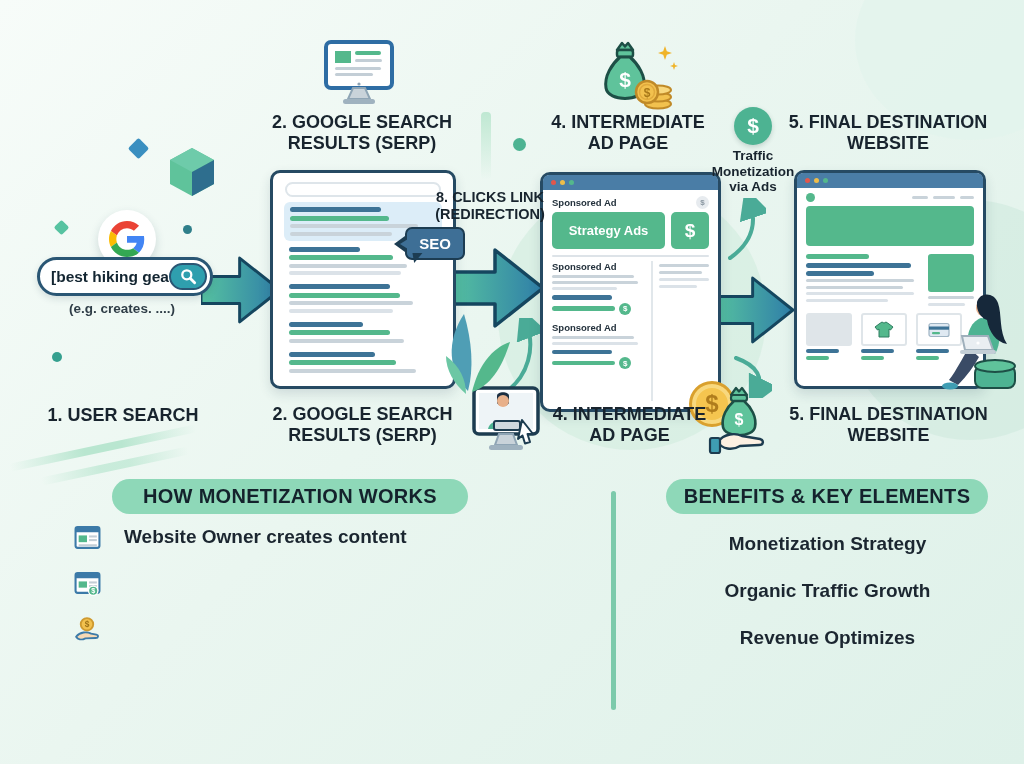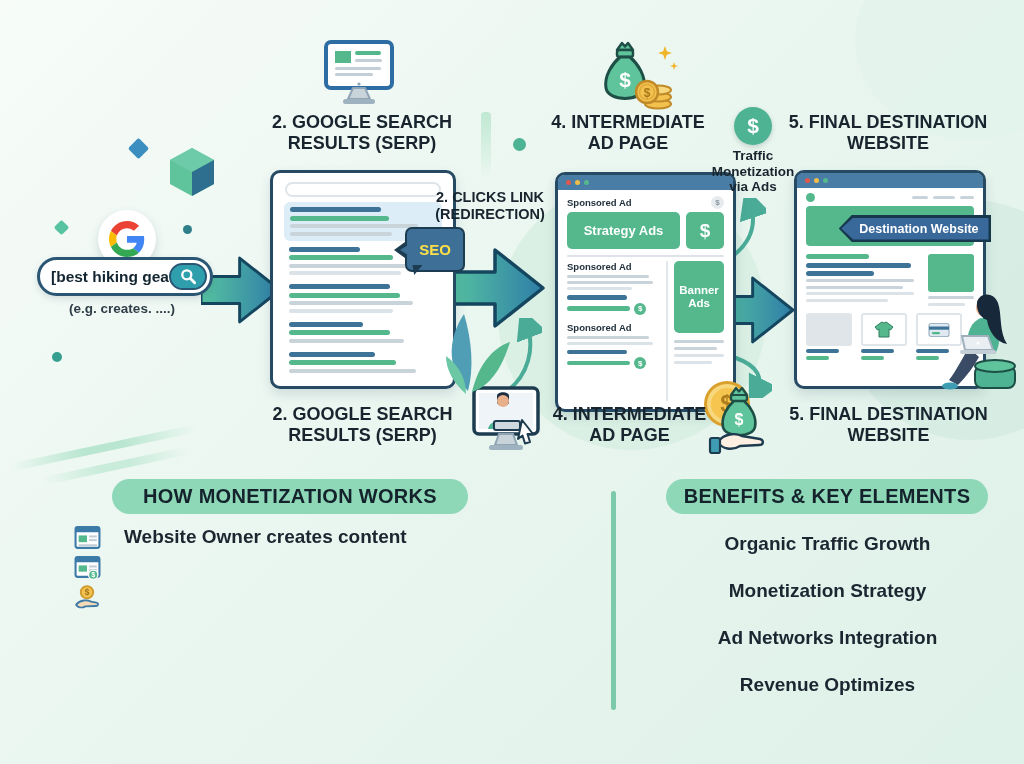--- a/index.html
+++ b/index.html
@@ -41,22 +41,22 @@
   .ln-blue { background:#3d7396; } .ln-green { background:#54b88c; }
   .ln-gray { background:#c9d3da; } .ln-lgray { background:#dbe2e8; }
 
   
   .serp-inner { position:absolute; inset:5px; display:flex; flex-direction:column; gap:3px; padding:3px 2px; }
   .serp-searchbar { height:15px; border:2px solid #dee5ea; border-radius:9px; background:#fff; margin:1px 5px 2px; }
   .serp-result { padding:3px 9px; display:flex; flex-direction:column; gap:3.5px; }
   .serp-result.hl { background:#dcedf8; border-radius:6px; margin:0 4px; padding:5px 6px; }
   .serp-result .ln { height:4px; } .serp-result .ln.c { height:5px; }
 
-  .seo-badge { position:absolute; right:-12px; top:54px; background:#3e6f96; color:#fde047; font-weight:bold;
-    font-size:15px; padding:12px 12px; border-radius:7px; border:2.5px solid #1c3c52; z-index:6; }
+  .seo-badge { position:absolute; right:-12px; top:54px; background:#3e6f96; color:#ffffff; font-weight:bold;
+    font-size:15px; padding:6px 12px; border-radius:7px; border:2.5px solid #1c3c52; z-index:6; }
   .seo-badge::before { content:""; position:absolute; left:-13px; top:50%; transform:translateY(-50%);
     border:8px solid transparent; border-right:11px solid #1c3c52; border-left:none; }
   .seo-badge .pt { position:absolute; left:-7px; top:50%; transform:translateY(-50%); width:0; height:0;
     border:5.5px solid transparent; border-right:8px solid #3e6f96; border-left:none; }
   .seo-badge::after { content:""; position:absolute; left:3px; bottom:-10px; width:0; height:0;
     border:5px solid transparent; border-top:10px solid #1c3c52; transform:skewX(-18deg); }
 
   
   .ad-body { position:absolute; top:15px; left:0; right:0; bottom:0; padding:6px 9px 8px; display:flex; flex-direction:column; }
   .ad-row1 { display:flex; justify-content:space-between; align-items:center; }
@@ -112,21 +112,21 @@
   .prod-box.fill { background:#dfe5e9; }
   .prod-box.outl { border:2px solid #dfe5e9; background:#fff; }
   .prod .ln { height:4px; margin-top:3px; }
 
   
   .pill { position:absolute; background:#8ed8b8; border-radius:18px; height:35px; display:flex;
     align-items:center; justify-content:center; font-weight:bold; font-size:20px; letter-spacing:.3px;
     color:#14222c; z-index:2; }
   .pill-left { left:112px; top:479px; width:356px; }
   .pill-right { left:666px; top:479px; width:322px; }
-  .how-list { position:absolute; left:74px; top:524px; width:530px; display:flex; flex-direction:column; gap:4px; z-index:2; }
+  .how-list { position:absolute; left:74px; top:524px; width:530px; display:flex; flex-direction:column; gap:20px; z-index:2; }
   .how-item { display:flex; align-items:center; gap:23px; height:26px; }
   .how-icon { width:27px; height:27px; flex:none; display:flex; align-items:center; justify-content:center; }
   .how-text { font-size:19px; font-weight:bold; color:#1b2630; }
   .v-divider { position:absolute; left:611px; top:491px; width:5px; height:219px; border-radius:3px;
     background:#7ccaab; z-index:2; }
   .benefits-list { position:absolute; left:655px; top:530px; width:345px; display:flex; flex-direction:column;
     gap:20px; text-align:center; z-index:2; }
   .benefit-item { font-size:19px; font-weight:bold; color:#1b2630; height:27px; line-height:27px; }
 
   
@@ -178,20 +178,21 @@
   <div class="search-pill">
     <span class="search-text">[best hiking gear]</span>
     <span class="search-btn">
       <svg class="icon-svg" width="17" height="17" viewBox="0 0 18 18">
         <circle cx="7.2" cy="7.2" r="4.8" fill="none" stroke="#ffffff" stroke-width="2.4"></circle>
         <line x1="11" y1="11" x2="15.5" y2="15.5" stroke="#ffffff" stroke-width="3" stroke-linecap="round"></line>
       </svg>
     </span>
   </div>
   <div class="hint">(e.g. creates. ....)</div>
+  <div class="step-label" style="left:18px;top:405px;width:210px;">1. USER SEARCH</div>
 
   <svg class="abs" style="left:201px;top:246px;z-index:2;" width="84" height="88" viewBox="0 0 100 100">
     <defs>
         <linearGradient id="ag1" x1="0" y1="0" x2="1" y2="0">
       <stop offset="0" stop-color="#56c2a0"></stop>
           <stop offset="1" stop-color="#2f7ea8"></stop>
         </linearGradient>
       </defs>
     <path d="M0 34 L46 34 L46 12 L94 50 L46 88 L46 66 L0 66 Z" fill="url(#ag1)" stroke="#15465f" stroke-width="3.5" stroke-linejoin="round"></path>
   </svg>
@@ -240,21 +241,21 @@
         <div class="ln ln-blue c" style="width:58%"></div>
         <div class="ln ln-green c" style="width:72%"></div>
         <div class="ln ln-gray" style="width:86%"></div>
       </div>
     </div>
     <div class="seo-badge"><span class="pt"></span><span>SEO</span></div>
   </div>
   <div class="step-label pre" style="left:255px;top:404px;width:215px;">2. GOOGLE SEARCH
 RESULTS (SERP)</div>
 
-  <div class="h3-label pre" style="left:424px;top:189px;width:132px;">2. CLICKS LINK
+  <div class="h3-label pre" style="left:424px;top:189px;width:132px;">8. CLICKS LINK
 (REDIRECTION)</div>
   <svg class="abs" style="left:449px;top:238px;z-index:2;" width="100" height="100" viewBox="0 0 100 100">
     <defs>
         <linearGradient id="ag2" x1="0" y1="0" x2="1" y2="0">
       <stop offset="0" stop-color="#56c2a0"></stop>
           <stop offset="1" stop-color="#2f7ea8"></stop>
         </linearGradient>
       </defs>
     <path d="M0 34 L46 34 L46 12 L94 50 L46 88 L46 66 L0 66 Z" fill="url(#ag2)" stroke="#15465f" stroke-width="3.5" stroke-linejoin="round"></path>
   </svg>
@@ -276,21 +277,21 @@
     <text x="31" y="47" font-size="21" font-weight="bold" fill="#ffffff" text-anchor="middle" font-family="Liberation Sans, sans-serif">$</text>
     <circle cx="53" cy="52" r="11" fill="#f2c14e" stroke="#c08a28" stroke-width="2.5"></circle>
     <circle cx="53" cy="52" r="7.5" fill="none" stroke="#e0a93c" stroke-width="1.5"></circle>
     <text x="53" y="57" font-size="12" font-weight="bold" fill="#a87818" text-anchor="middle" font-family="Liberation Sans, sans-serif">$</text>
     <path d="M71 6 L72.8 11.2 L78 13 L72.8 14.8 L71 20 L69.2 14.8 L64 13 L69.2 11.2 Z" fill="#f0b429"></path>
     <path d="M80 22 L81 25 L84 26 L81 27 L80 30 L79 27 L76 26 L79 25 Z" fill="#f0b429"></path>
   </svg>
   <div class="step-heading pre" style="left:528px;top:112px;width:200px;">4. INTERMEDIATE
 AD PAGE</div>
 
-  <div class="browser-card" style="left:555px;top:172px;width:181px;height:240px;">
+  <div class="browser-card" style="left:540px;top:172px;width:181px;height:240px;">
     <div class="bar">
       <span class="wdot r"></span>
       <span class="wdot y"></span>
       <span class="wdot g"></span>
     </div>
     <div class="ad-body">
       <div class="ad-row1">
         <span class="sponsored">Sponsored Ad</span>
         <span class="chip">$</span>
       </div>
@@ -313,22 +314,20 @@
           <span class="sponsored" style="margin-top:4px;">Sponsored Ad</span>
           <div class="ln ln-gray" style="width:88%"></div>
           <div class="ln ln-lgray" style="width:92%"></div>
           <div class="ln ln-blue c" style="width:64%;margin-top:2px;"></div>
           <div class="grow">
             <div class="ln ln-green c" style="width:68%"></div>
             <span class="mini-dollar">$</span>
           </div>
         </div>
         <div class="ad-col-right">
-          <div class="green-box banner-ads pre">Banner
-Ads</div>
           <div class="ln ln-gray" style="width:100%;margin-top:3px;"></div>
           <div class="ln ln-gray" style="width:86%"></div>
           <div class="ln ln-lgray" style="width:100%"></div>
           <div class="ln ln-lgray" style="width:76%"></div>
         </div>
       </div>
     </div>
     <div class="gold-coin">$</div>
   </div>
   <div class="step-label pre" style="left:532px;top:404px;width:195px;">4. INTERMEDIATE
@@ -446,23 +445,20 @@
             <svg width="24" height="18" viewBox="0 0 24 18">
               <rect x="2" y="2.5" width="20" height="13" rx="2" fill="#dfe9f2" stroke="#9fb4c4" stroke-width="1.2"></rect>
               <rect x="2" y="5.5" width="20" height="3.2" fill="#3d7396"></rect>
               <rect x="5" y="11" width="8" height="2.2" rx="1" fill="#54b88c"></rect>
             </svg>
           </div>
           <div class="ln ln-blue" style="width:72%"></div>
           <div class="ln ln-green" style="width:50%"></div>
         </div>
       </div>
-    </div>
-    <div class="dest-tag-outer">
-      <div class="dest-tag-inner">Destination Website</div>
     </div>
     <svg class="abs" style="right:-38px;bottom:-8px;z-index:5;" width="86" height="108" viewBox="0 0 86 108">
       <rect x="40" y="80" width="40" height="22" rx="7" fill="#4db392" stroke="#1d4f46" stroke-width="2"></rect>
       <ellipse cx="60" cy="80" rx="20" ry="6" fill="#5fc39b" stroke="#1d4f46" stroke-width="2"></ellipse>
       <path d="M34 62 C 27 72 22 84 14 94 L23 99 C 32 90 39 80 44 71 Z" fill="#3a4b66"></path>
       <ellipse cx="15" cy="100" rx="8" ry="3.5" fill="#3f9db3"></ellipse>
       <path d="M46 32 C 35 36 30 50 34 64 L60 68 C 66 58 66 42 60 34 Z" fill="#4db392"></path>
       <circle cx="50" cy="22" r="9" fill="#e8b08a"></circle>
       <path d="M42 16 C 45 6 59 6 63 17 C 67 28 64 46 72 58 C 61 56 54 46 52 34 C 46 32 41 25 42 16 Z" fill="#16283a"></path>
       <path d="M27 50 L53 50 L58 64 L30 64 Z" fill="#e9eef2" stroke="#9fb0bc" stroke-width="2"></path>
@@ -509,19 +505,18 @@
           <path d="M2 20 C 6 15 12.5 15 16.5 17 L21.5 18 C 23.8 18.5 23.6 21.2 21 21.2 L11 21.5 C 7 23.5 3.5 22.5 2 20 Z" fill="#f6d9b5" stroke="#3c7aa8" stroke-width="1.8" stroke-linejoin="round"></path>
         </svg>
       </span>
     </div>
   </div>
 
   <div class="v-divider"></div>
 
   <div class="pill pill-right">BENEFITS &amp; KEY ELEMENTS</div>
   <div class="benefits-list">
+    <div class="benefit-item">Monetization Strategy</div>
     <div class="benefit-item">Organic Traffic Growth</div>
-    <div class="benefit-item">Monetization Strategy</div>
-    <div class="benefit-item">Ad Networks Integration</div>
     <div class="benefit-item">Revenue Optimizes</div>
   </div>
 
 </div>
 
 </body></html>

